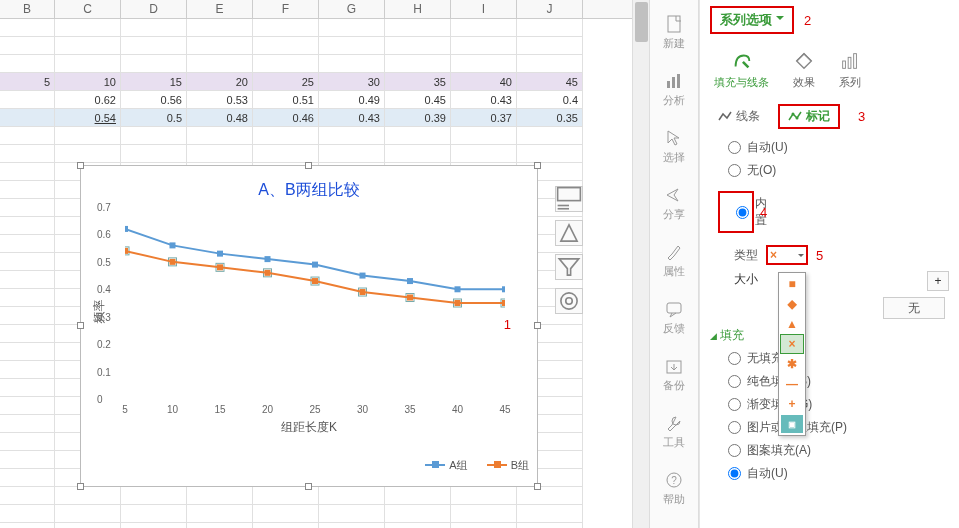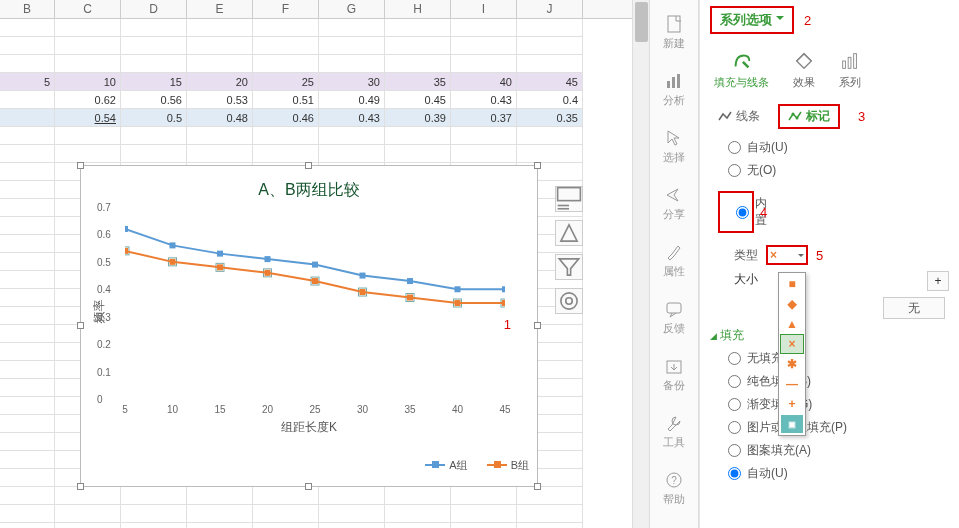--- a/index.html
+++ b/index.html
@@ -13,21 +13,21 @@
 .cell{border-right:1px solid #e0e0e0;border-bottom:1px solid #e0e0e0;padding-right:4px;text-align:right;line-height:18px;font-size:11px}
 .hl-purple{background:#e8dff0}
 .hl-blue{background:#e0ebf5}
 .scroll-v{position:absolute;right:0;top:0;width:17px;height:100%;background:#f0f0f0;border-left:1px solid #ddd}
 .scroll-v .thumb{position:absolute;top:2px;left:2px;width:13px;height:40px;background:#c0c0c0;border-radius:2px}
 .chart-wrap{position:absolute;left:80px;top:165px;width:458px;height:322px;background:#fff;border:1px solid #bbb}
 .chart-wrap .handle{position:absolute;width:7px;height:7px;background:#fff;border:1px solid #888}
 .h-tl{top:-4px;left:-4px}.h-tr{top:-4px;right:-4px}.h-bl{bottom:-4px;left:-4px}.h-br{bottom:-4px;right:-4px}
 .h-tm{top:-4px;left:50%;margin-left:-4px}.h-bm{bottom:-4px;left:50%;margin-left:-4px}
 .h-ml{top:50%;left:-4px;margin-top:-4px}.h-mr{top:50%;right:-4px;margin-top:-4px}
-.chart-title{text-align:center;font-size:16px;color:#14532d;padding:14px 0 6px}
+.chart-title{text-align:center;font-size:16px;color:#1d4ed8;padding:14px 0 6px}
 .chart-body{position:relative;margin:0 20px 0 44px;height:192px}
 .ylabel{position:absolute;left:-38px;top:50%;transform:rotate(-90deg);transform-origin:center;font-size:12px;color:#555}
 .ytick{position:absolute;left:-28px;font-size:10px;color:#666;transform:translateY(-50%)}
 .xtick{position:absolute;bottom:-16px;font-size:10px;color:#666;transform:translateX(-50%)}
 .xlabel{text-align:center;font-size:12px;color:#555;margin-top:20px}
 .legend{text-align:right;margin-top:20px;font-size:11px;color:#555}
 .leg-item{display:inline-flex;align-items:center;margin:0 8px}
 .leg-mark{width:20px;height:2px;margin-right:4px;position:relative}
 .leg-mark::after{content:"";position:absolute;left:7px;top:-3px;width:7px;height:7px}
 .la{background:#5b9bd5}.la::after{background:#5b9bd5}

